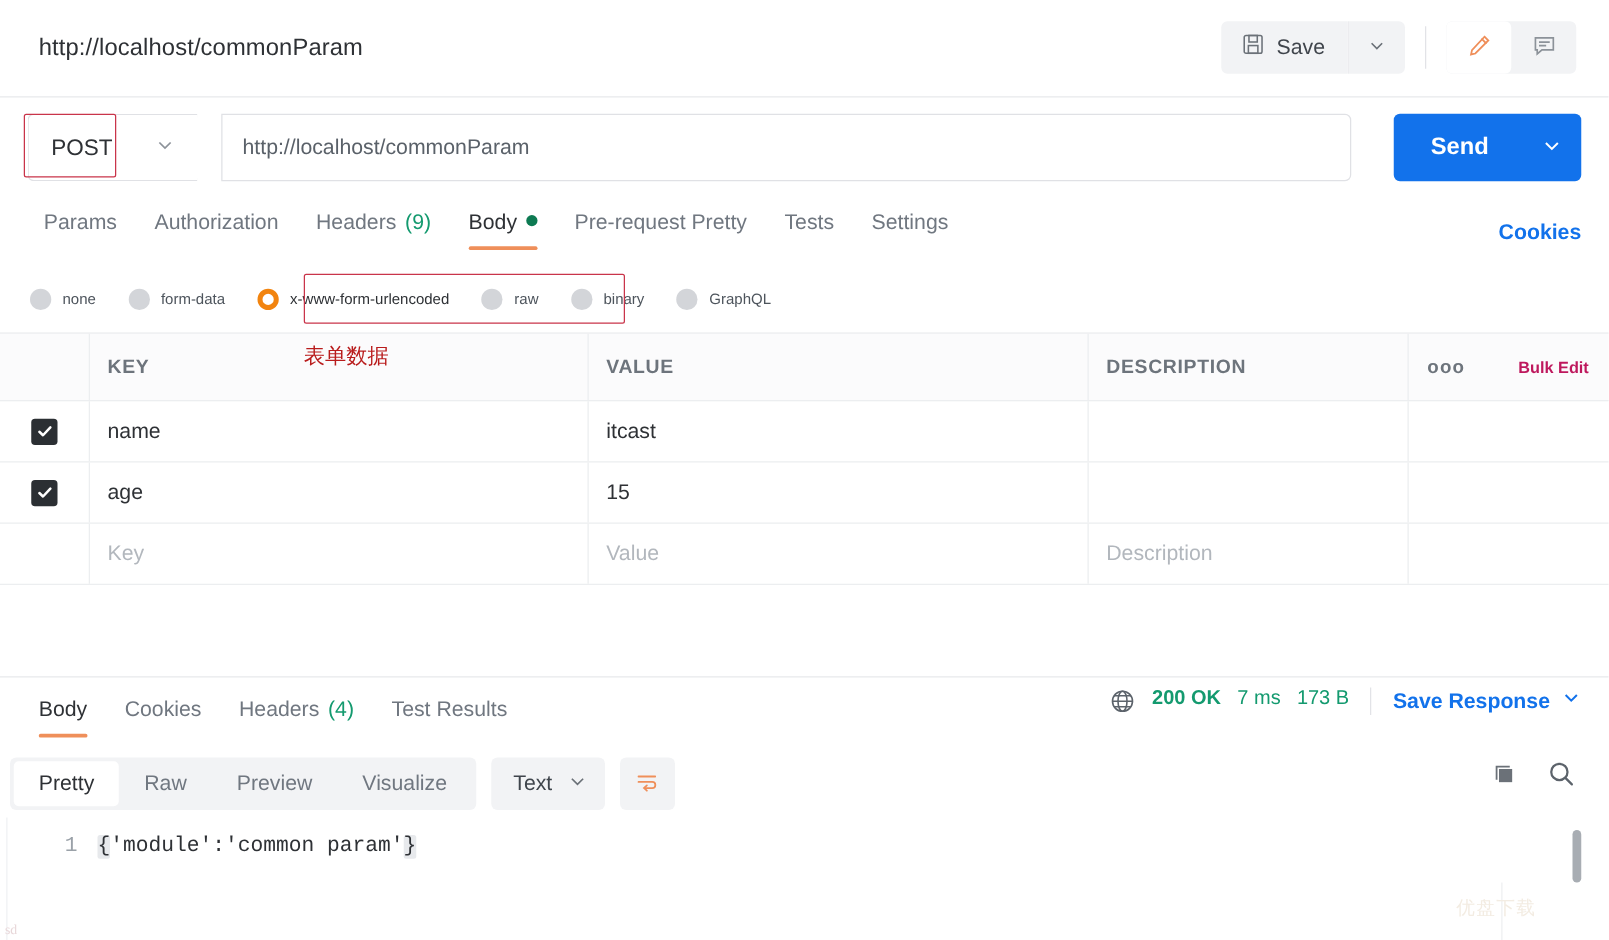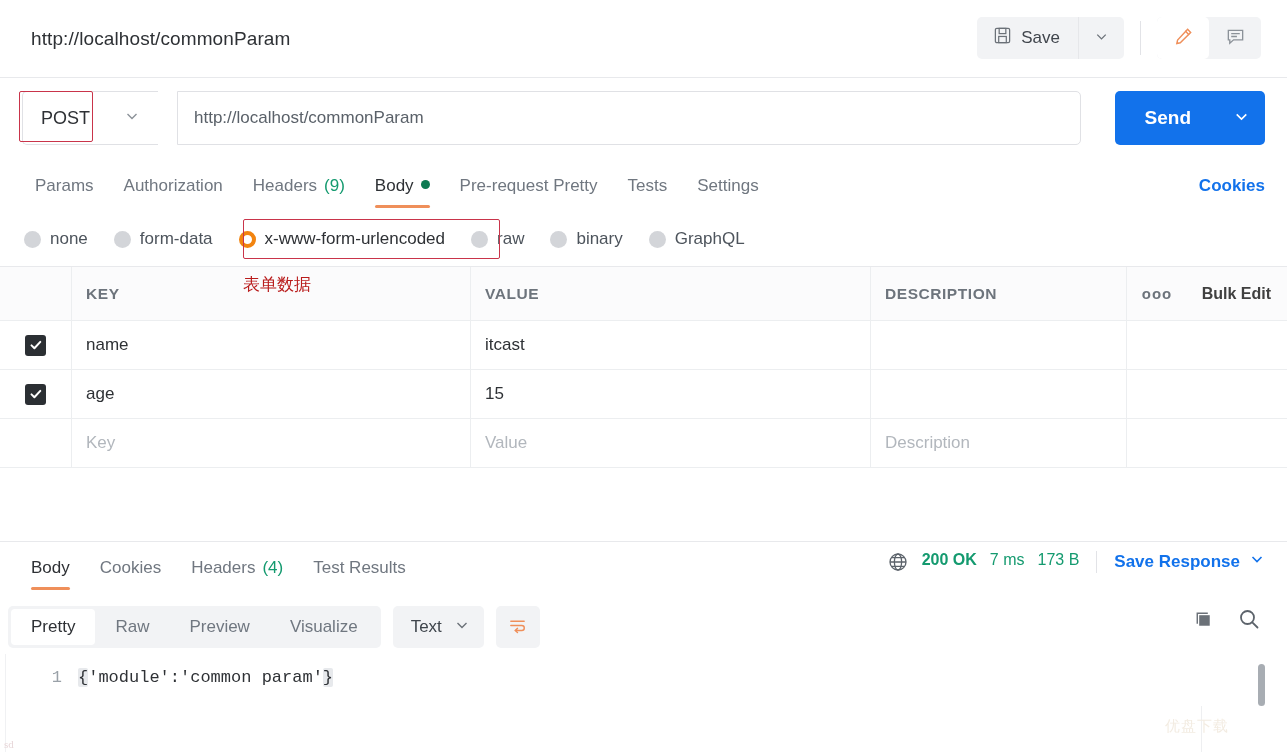--- a/index.html
+++ b/index.html
@@ -97,21 +97,21 @@
   }
   .btn-send-caret {
     background: transparent; border: none; width: 48px;
     display: flex; align-items: center; justify-content: center;
     cursor: pointer;
   }
 
   
   .reqtabs {
     position: absolute; left: 0; top: 160px; width: 1287px; height: 48px;
-    display: flex; align-items: flex-end; padding-left: 20px;
+    display: flex; align-items: center; padding-left: 20px;
   }
   .rtab {
     position: relative; padding: 0 15px 12px 15px;
     font-size: 17px; color: #707780; cursor: pointer; white-space: nowrap;
     display: flex; align-items: baseline; gap: 7px;
   }
   .rtab.active { color: #2e3135; }
   .rtab.active::after {
     content: ""; position: absolute; left: 15px; right: 15px; bottom: 0;
     height: 3px; background: #ef8f5a; border-radius: 2px;
@@ -126,21 +126,21 @@
     font-size: 17px; color: #1272eb; font-weight: bold; cursor: pointer;
   }
 
   
   .bodymodes {
     position: absolute; left: 0; top: 213px; width: 1287px; height: 52px;
     display: flex; align-items: center; padding-left: 24px;
   }
   .bmode {
     display: flex; align-items: center; gap: 9px; margin-right: 26px;
-    font-size: 17px; color: #4d545c; cursor: pointer; white-space: nowrap;
+    font-size: 12px; color: #4d545c; cursor: pointer; white-space: nowrap;
   }
   .bmode .radio {
     width: 17px; height: 17px; border-radius: 50%; background: #d3d5d9;
     display: inline-block; flex: none;
   }
   .bmode.selected .radio {
     background: #fff; border: 4.5px solid #f2840f;
   }
   .bmode.selected { color: #2e3135; }
   .annot-box-urlenc {
@@ -167,21 +167,21 @@
   .c-check { width: 72px; justify-content: center; padding-left: 0; }
   .c-key   { width: 399px; }
   .c-val   { width: 400px; }
   .c-desc  { width: 256px; }
   .c-dots  { width: 60px; justify-content: center; padding-left: 0; border-right: none; }
   .c-bulk  { flex: 1; border-right: none; justify-content: flex-end; padding-right: 16px; }
   .prow.head .pcell {
     font-size: 15.5px; color: #6d747c; letter-spacing: .55px; font-weight: bold;
   }
   .bulk-edit {
-    font-size: 16px; color: #404040; font-weight: bold; cursor: pointer;
+    font-size: 13px; color: #be185d; font-weight: bold; cursor: pointer;
     letter-spacing: 0;
   }
   .dots-icon { letter-spacing: 1px; color: #6d747c; font-size: 15px; }
   .cbox {
     width: 21px; height: 21px; border-radius: 3px; background: #2b2f33;
     display: flex; align-items: center; justify-content: center;
     cursor: pointer;
   }
   .cbox svg { display: block; }
   .ph { color: #b2b7bd; }

